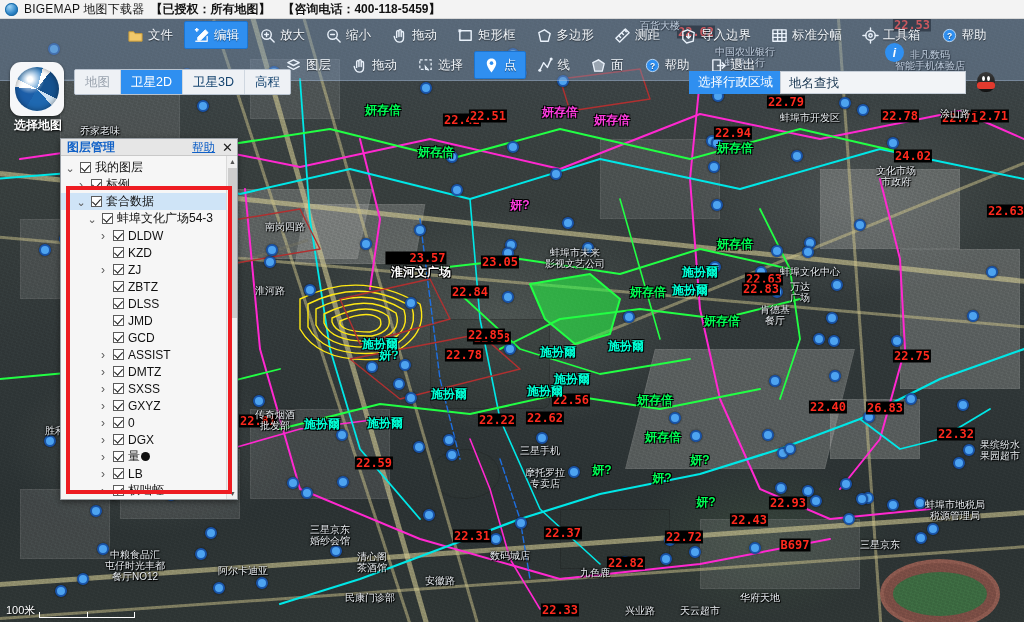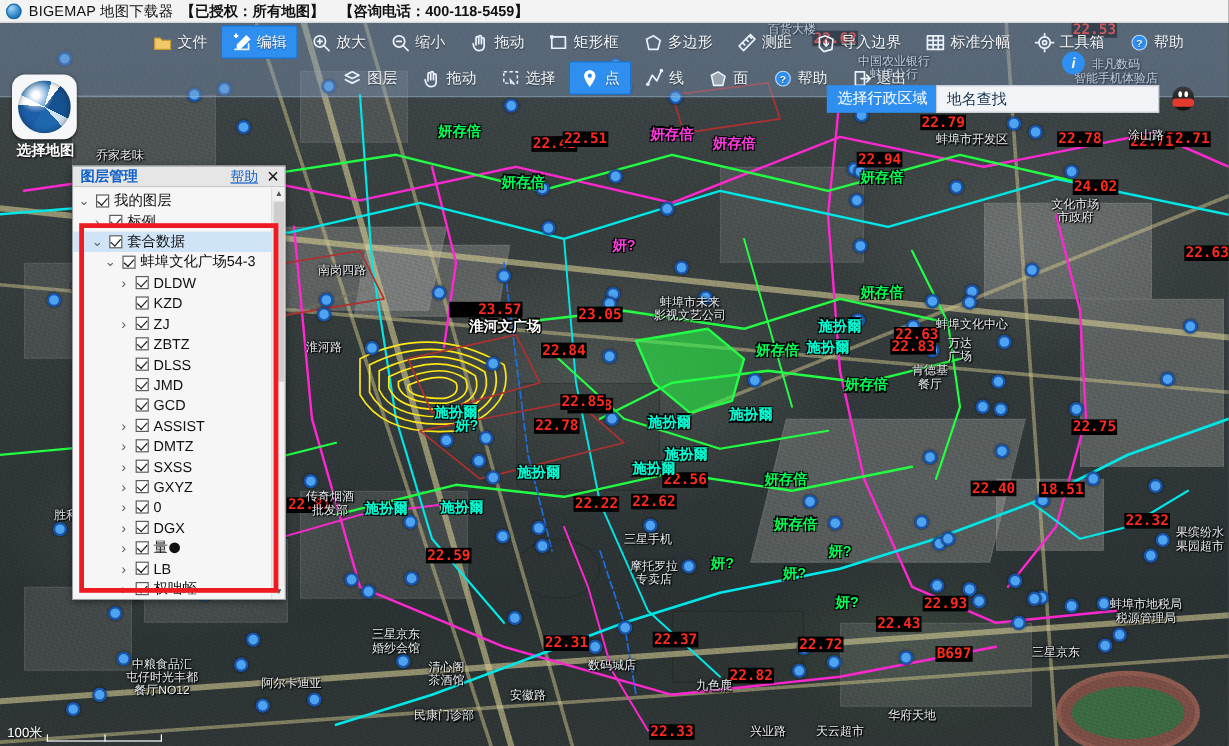--- a/index.html
+++ b/index.html
@@ -382,34 +382,34 @@
       </div>
     <div class="vec" id="map-labels">
         <div class="lbl" style="left: 912px; top: 6px;">22.53</div>
         <div class="lbl" style="left: 696px; top: 13px;">22.62</div>
         <div class="lbl" style="left: 786px; top: 83px;">22.79</div>
         <div class="lbl" style="left: 900px; top: 97px;">22.78</div>
         <div class="lbl" style="left: 990px; top: 97px;">22.71</div>
         <div class="lbl" style="left: 960px; top: 99px;">22.71</div>
         <div class="lbl" style="left: 733px; top: 114px;">22.94</div>
         <div class="lbl" style="left: 913px; top: 137px;">24.02</div>
-        <div class="lbl" style="left: 405px; top: 239px; padding-left: 24px;">23.57</div>
+        <div class="lbl" style="left: 416px; top: 239px; padding-left: 24px;">23.57</div>
         <div class="lbl" style="left: 500px; top: 243px;">23.05</div>
         <div class="lbl" style="left: 764px; top: 260px;">22.63</div>
         <div class="lbl" style="left: 1006px; top: 192px;">22.63</div>
         <div class="lbl" style="left: 470px; top: 273px;">22.84</div>
         <div class="lbl" style="left: 492px; top: 319px;">22.88</div>
         <div class="lbl" style="left: 486px; top: 316px;">22.85</div>
         <div class="lbl" style="left: 464px; top: 336px;">22.78</div>
         <div class="lbl" style="left: 761px; top: 270px;">22.83</div>
         <div class="lbl" style="left: 912px; top: 337px;">22.75</div>
         <div class="lbl" style="left: 571px; top: 381px;">22.56</div>
         <div class="lbl" style="left: 497px; top: 401px;">22.22</div>
         <div class="lbl" style="left: 828px; top: 388px;">22.40</div>
-        <div class="lbl" style="left: 885px; top: 389px;">18.51</div>
+        <div class="lbl" style="left: 885px; top: 389px;">26.83</div>
         <div class="lbl" style="left: 258px; top: 402px;">22.81</div>
         <div class="lbl" style="left: 545px; top: 399px;">22.62</div>
         <div class="lbl" style="left: 374px; top: 444px;">22.59</div>
         <div class="lbl" style="left: 956px; top: 415px;">22.32</div>
         <div class="lbl" style="left: 788px; top: 484px;">22.93</div>
         <div class="lbl" style="left: 749px; top: 501px;">22.43</div>
         <div class="lbl" style="left: 684px; top: 518px;">22.72</div>
         <div class="lbl" style="left: 626px; top: 544px;">22.82</div>
         <div class="lbl" style="left: 472px; top: 517px;">22.31</div>
         <div class="lbl" style="left: 563px; top: 514px;">22.37</div>
@@ -713,20 +713,26 @@
             </svg></span>
           <span>退出</span>
         </div>
       </div>
 
     <div class="maplogo">
       <div class="globe"></div>
     </div>
     <div class="maplogo-cap">选择地图</div>
 
+    <div class="srcrow" id="srcrow">
+        <div class="srcbtn disabled">地图</div>
+        <div class="srcbtn sel">卫星2D</div>
+        <div class="srcbtn">卫星3D</div>
+        <div class="srcbtn">高程</div>
+      </div>
 
     <div class="info-i">i</div>
 
     <div class="admin-btn">选择行政区域</div>
     <div class="search-wrap">
       <input type="text" placeholder="地名查找" style="">
     </div>
     <div class="qq">
       <div class="qq-body"></div>
       <div class="qq-eye" style="left:8px"></div>

